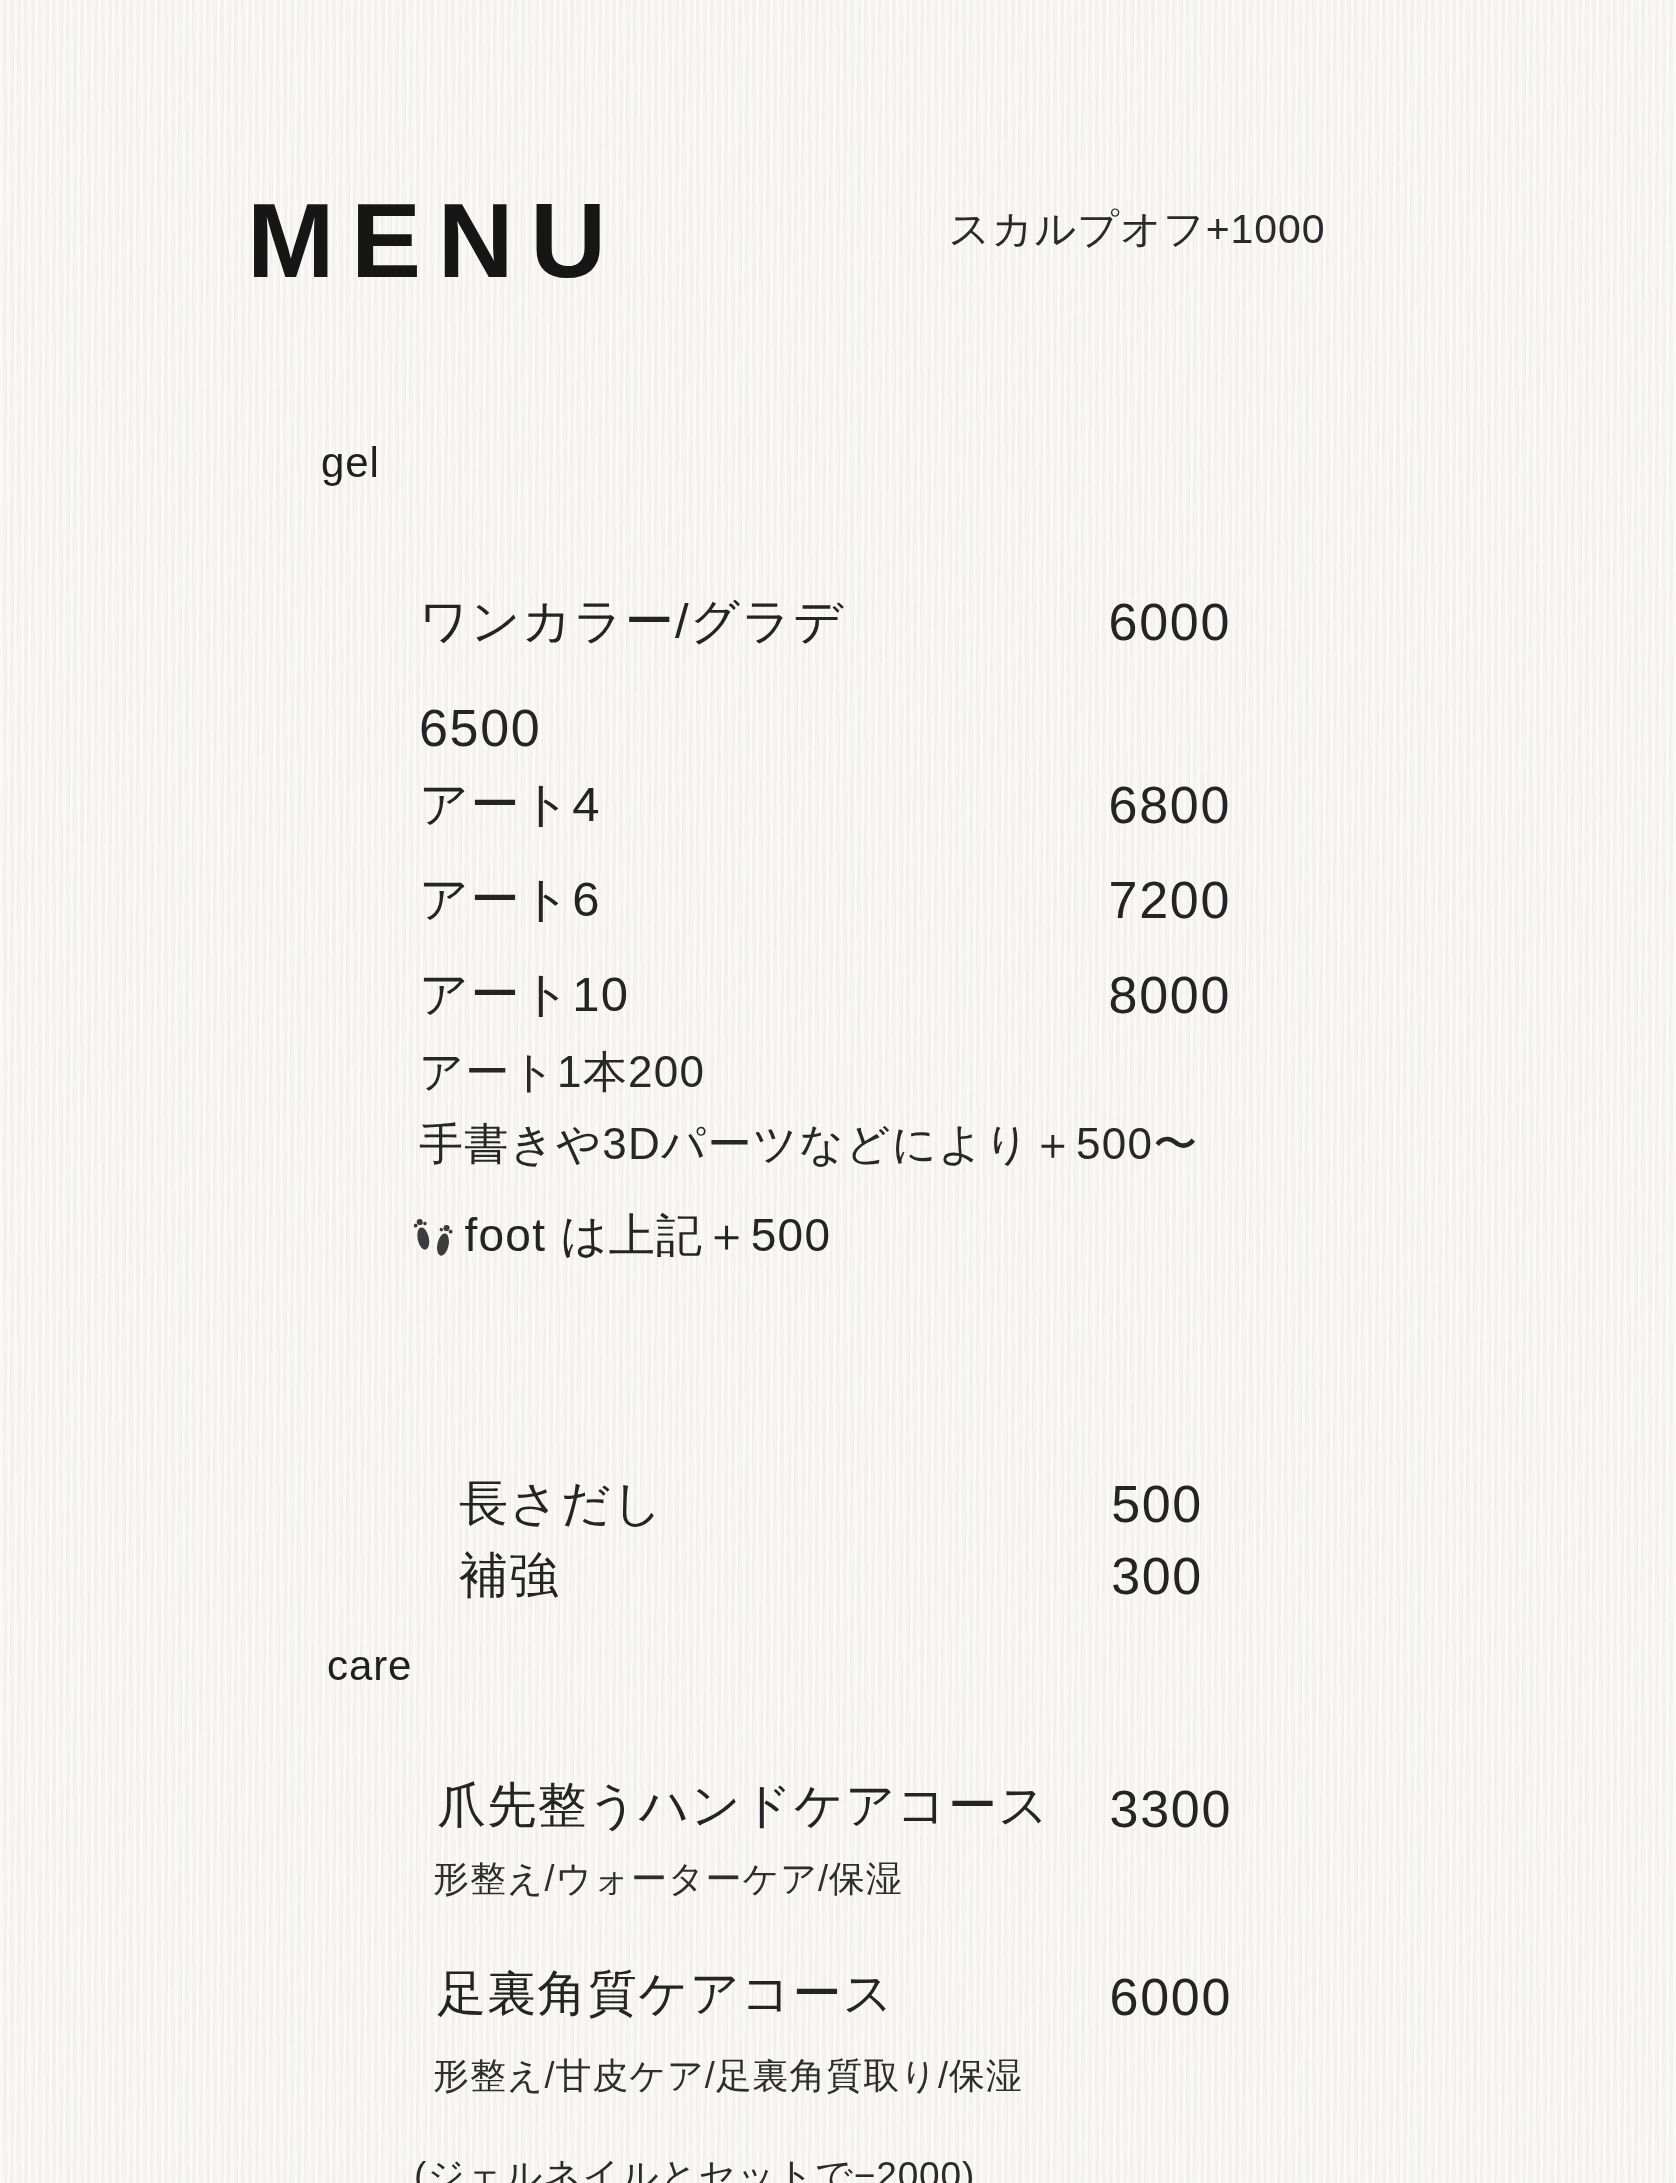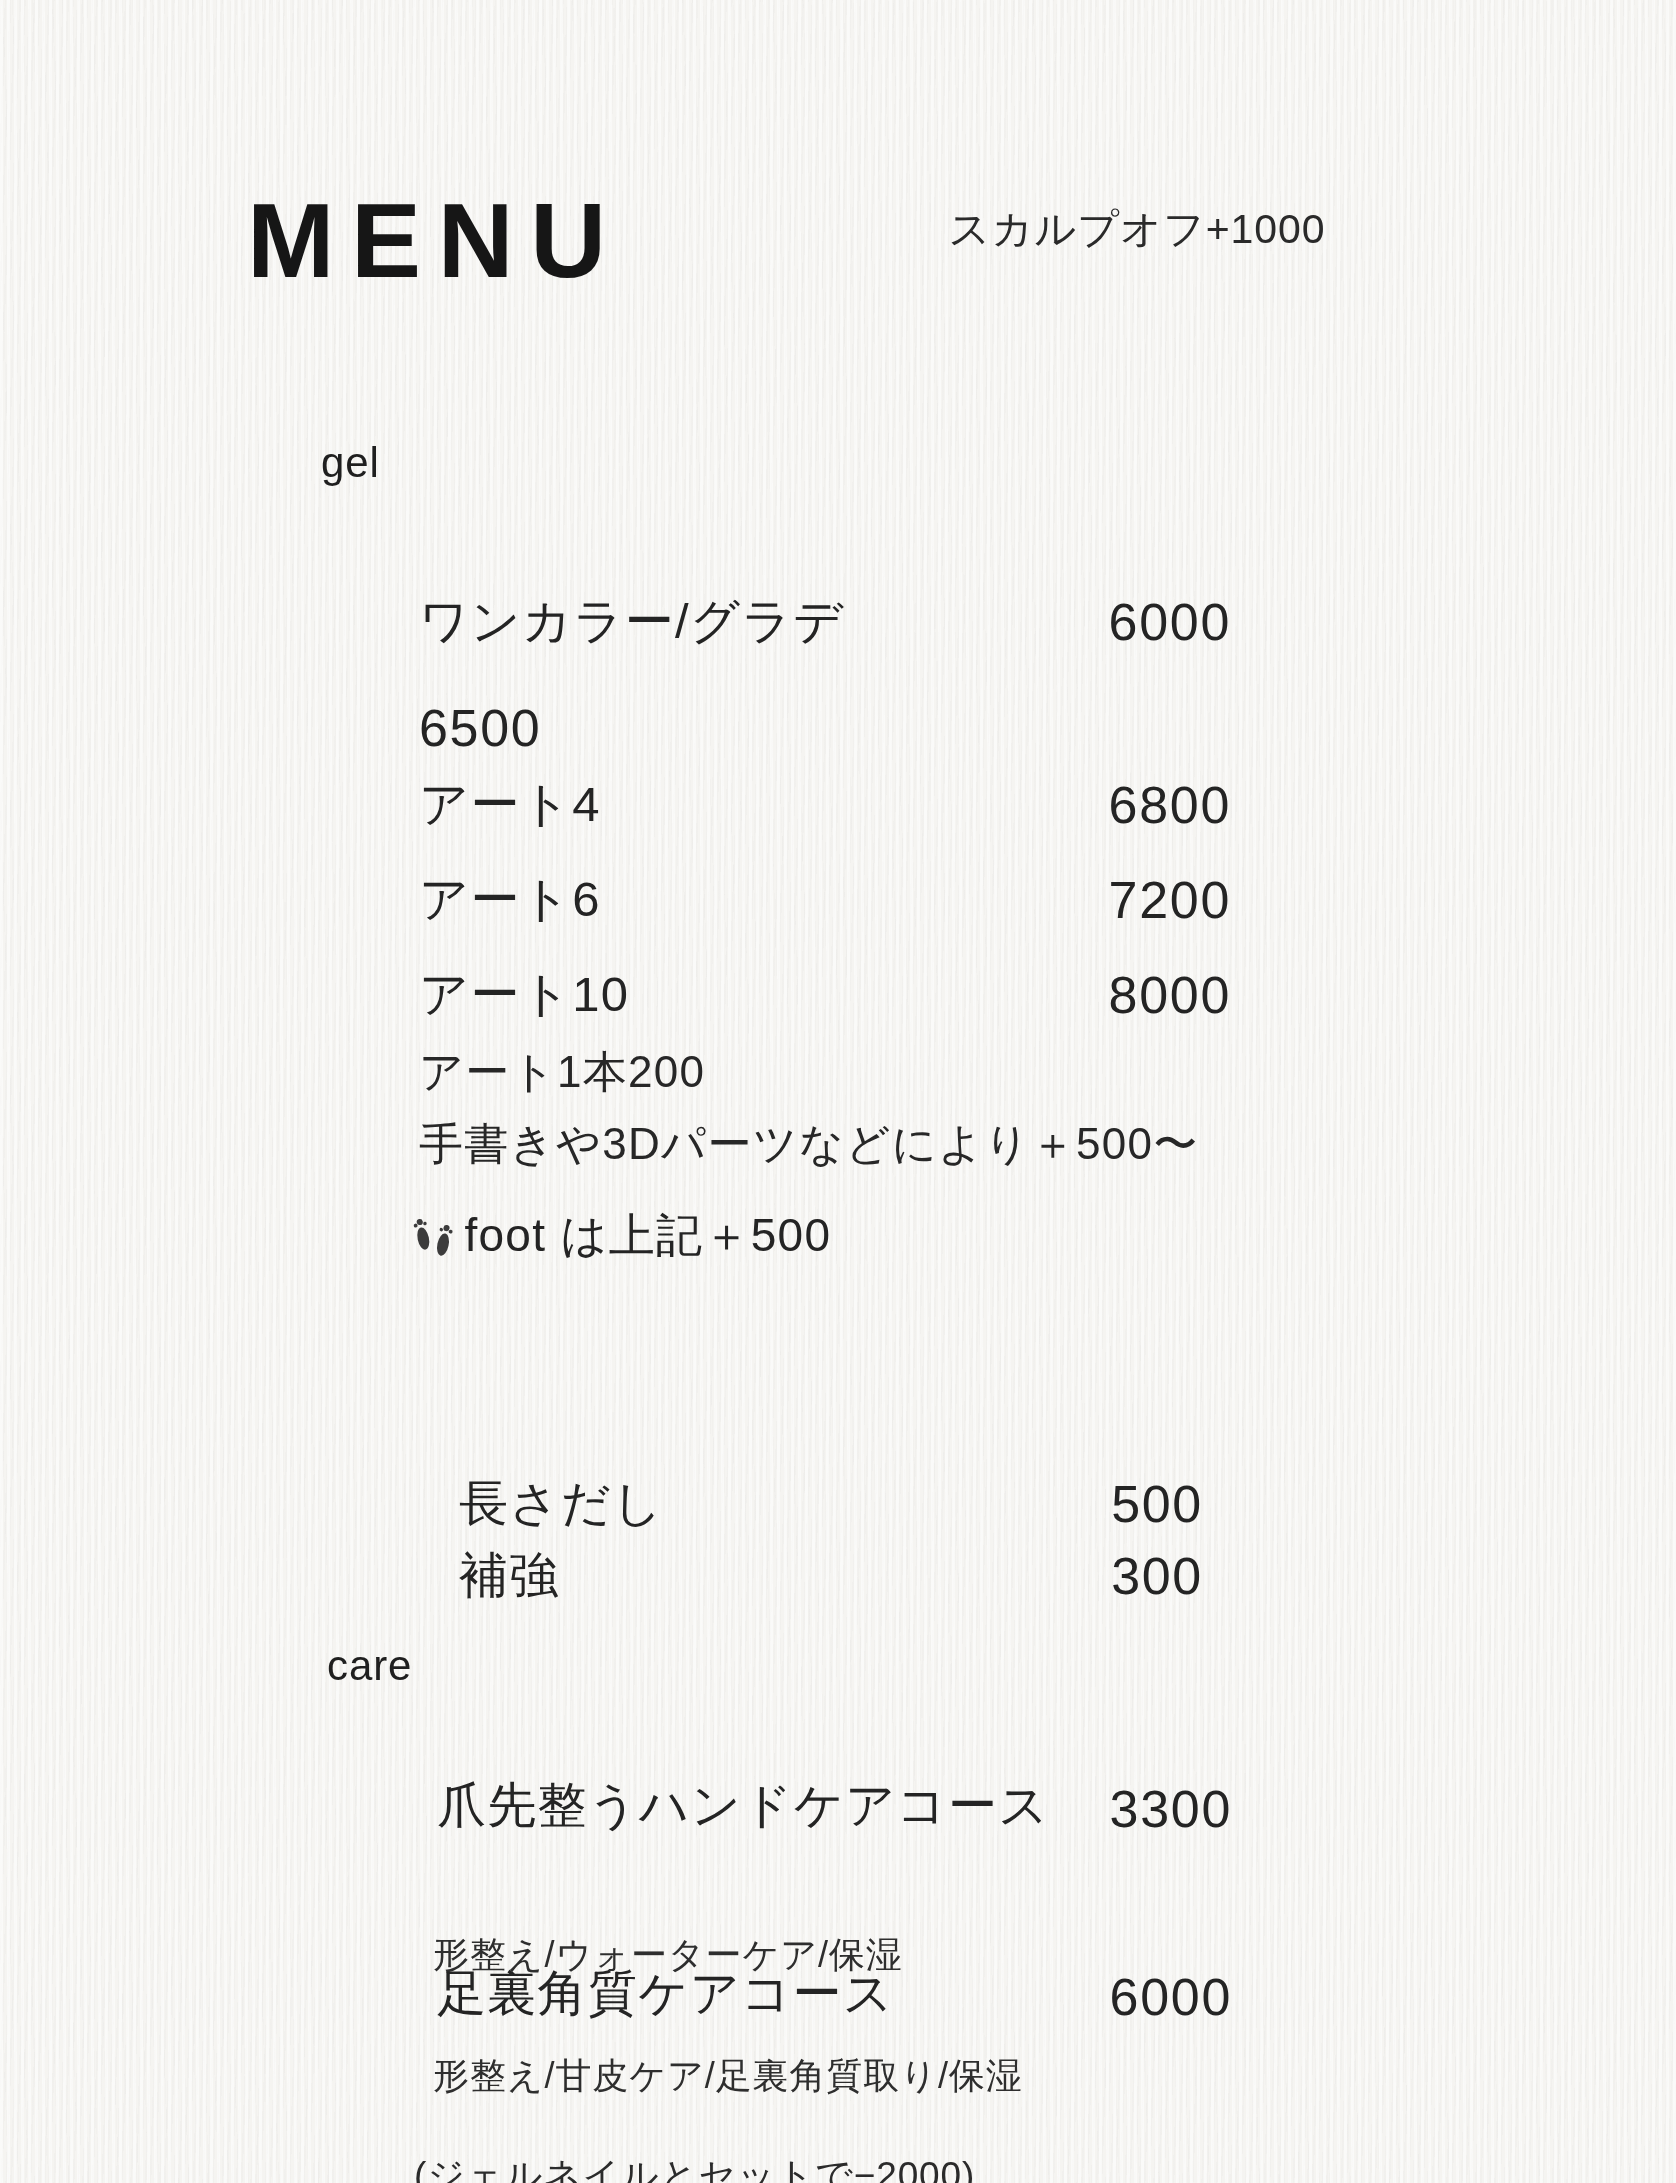--- a/index.html
+++ b/index.html
@@ -42,21 +42,21 @@
   .gel-art{left:419px;top:769px;width:812px;gap:24px;}
   .gel-art .row{height:71px;align-items:center;}
   .gel-notes{left:419px;top:1036px;font-size:44px;line-height:72px;letter-spacing:1.3px;color:#272727;}
   .foot-row{left:408px;top:1205px;display:flex;align-items:center;gap:4.4px;text-align:center;}
   .foot-row .foot-text{font-size:46px;letter-spacing:1.3px;color:#242424;}
   .opt-rows{left:415px;top:1468px;width:788px;}
   .opt-rows .row{height:72px;align-items:center;margin-left:44px;}
   .care-row1{left:437px;top:1773px;width:795px;}
   .care-row2{left:437px;top:1961px;width:795px;}
   .care-detail{font-size:36px;letter-spacing:0.9px;color:#2e2e2e;}
-  .care-detail1{left:433px;top:1931px;}
+  .care-detail1{left:433px;top:1855px;}
   .care-detail2{left:433px;top:2052px;}
   .set-note{left:414px;top:2151px;font-size:37px;letter-spacing:0.9px;color:#2b2b2b;}
   .footprints{width:52px;height:52px;flex:0 0 auto;}
 </style>
 </head>
 <body>
 
 <div class="page">
 
   <div class="abs menu-title">MENU</div>

